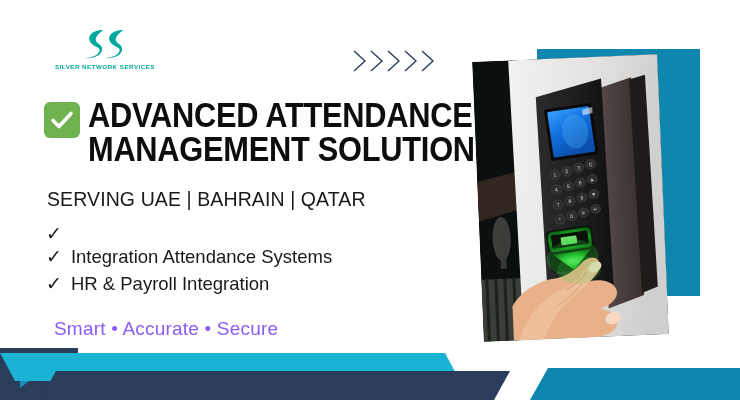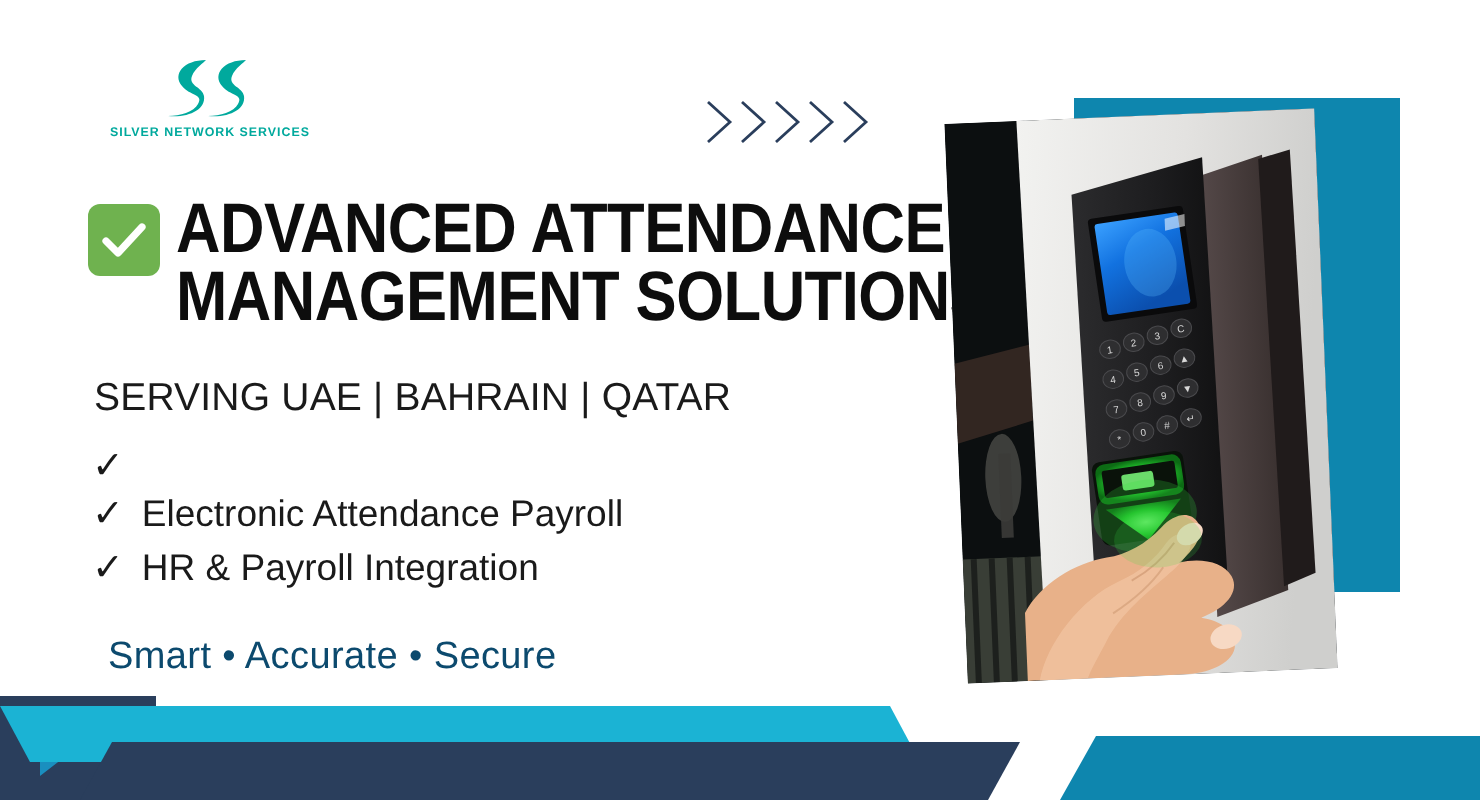--- a/index.html
+++ b/index.html
@@ -110,21 +110,21 @@
     color: #1a1a1a;
     line-height: 1;
   }
 
   
   #tagline {
     position: absolute;
     left: 54px;
     top: 318px;
     font-size: 19px;
-    color: #0c4a6e;
+    color: #8b5cf6;
     letter-spacing: 0.2px;
     white-space: nowrap;
   }
 
   
   #photo-frame {
     position: absolute;
     left: 537px;
     top: 49px;
     width: 163px;
@@ -218,21 +218,21 @@
   </div>
 
   <div id="subtitle">SERVING UAE | BAHRAIN | QATAR</div>
 
   <ul id="bullet-list">
     <li class="bullet-item">
       <span class="bullet-check">✓</span>
     </li>
     <li class="bullet-item">
       <span class="bullet-check">✓</span>
-      <span>Electronic Attendance Payroll</span>
+      <span>Integration Attendance Systems</span>
     </li>
     <li class="bullet-item">
       <span class="bullet-check">✓</span>
       <span>HR &amp; Payroll Integration</span>
     </li>
   </ul>
 
   <div id="tagline">Smart • Accurate • Secure</div>
 
   <div id="photo-frame"></div>

